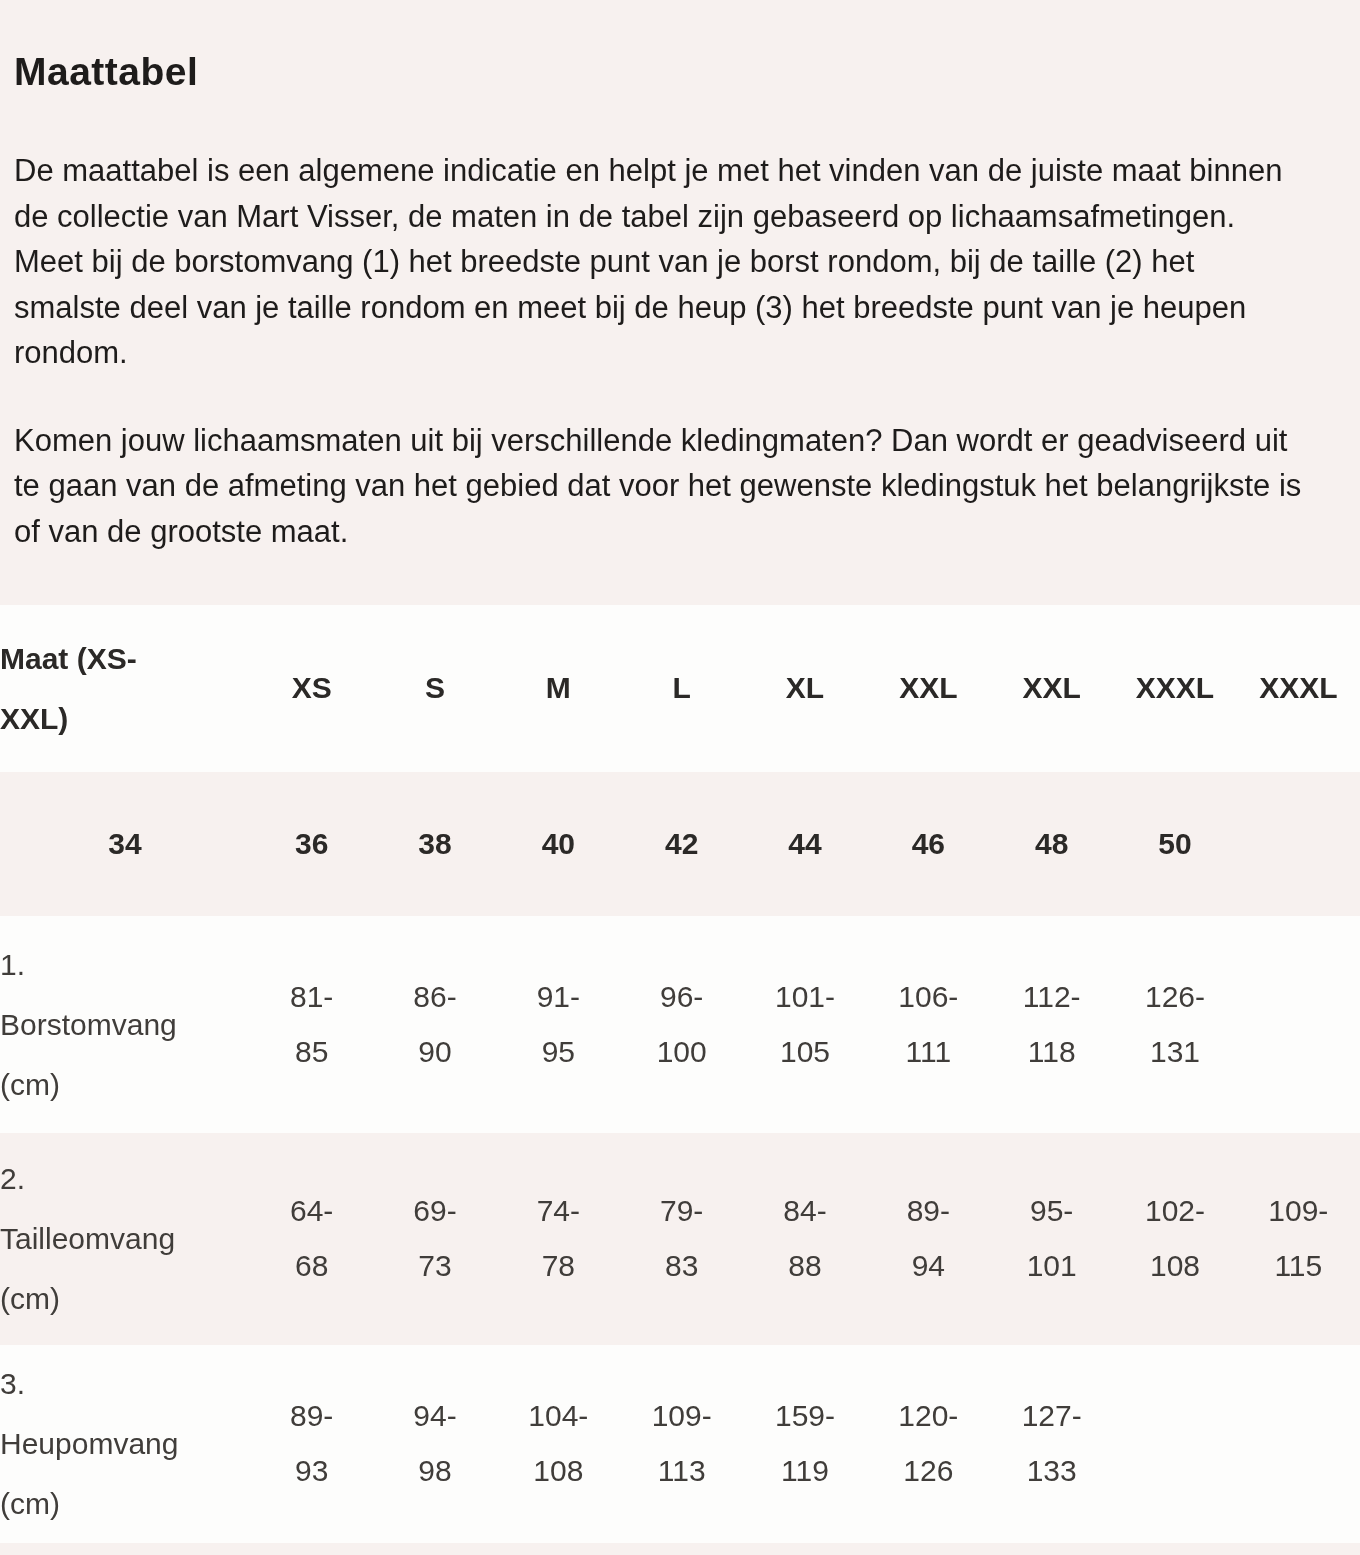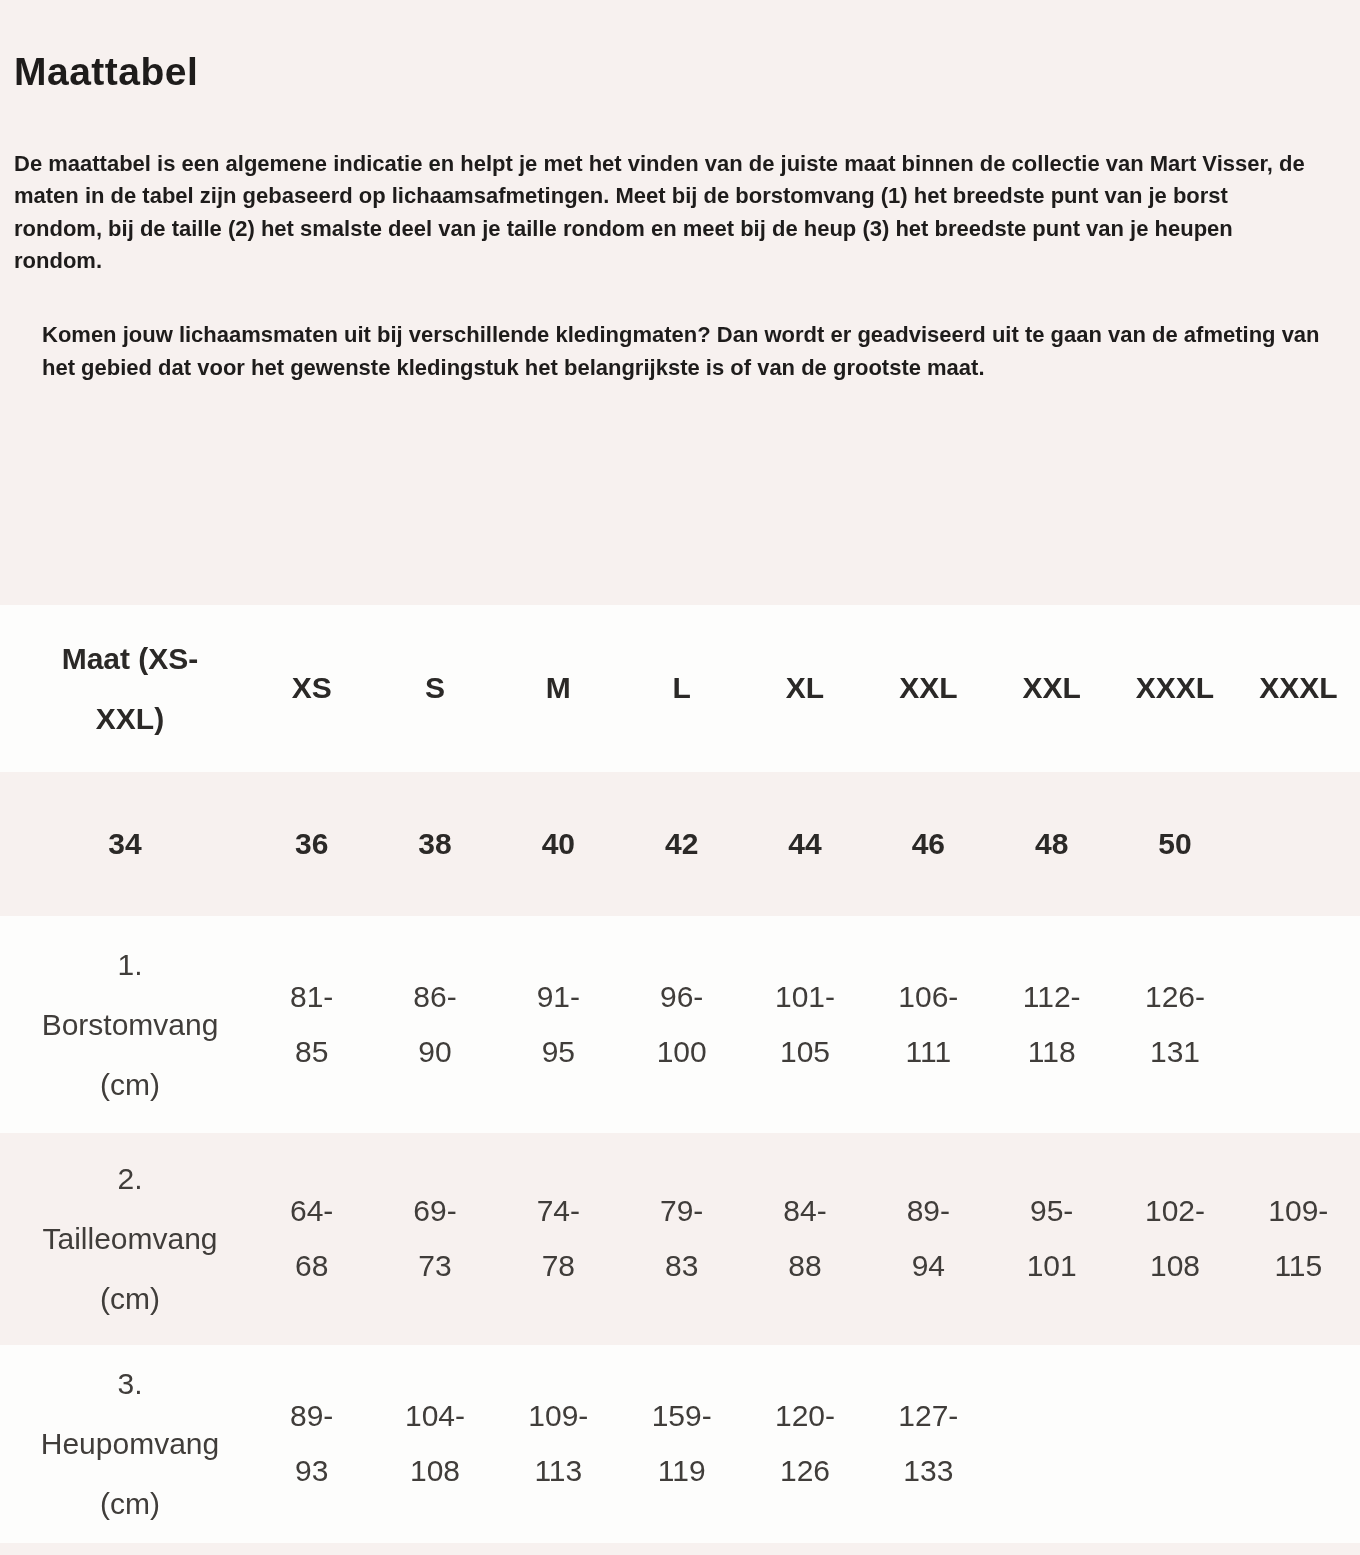--- a/index.html
+++ b/index.html
@@ -24,47 +24,46 @@
     background:var(--page-bg);
   }
   .intro h1{
     font-size:39px;
     font-weight:700;
     letter-spacing:0.5px;
     color:var(--text-color);
   }
   .intro p{
     max-width:1295px;
-    font-size:22px;
-    font-weight:700;
+    font-size:31px;
+    font-weight:400;
     line-height:1.47;
     color:var(--text-color);
   }
   .intro p.p1{margin-top:54px;}
-  .intro p.p2{margin-top:42px;margin-left:28px;}
+  .intro p.p2{margin-top:42px;}
   .size-table{width:100%;}
   .row{
     display:grid;
     grid-template-columns:250px repeat(9,1fr);
     align-items:center;
     font-size:30px;
   }
   .row.white{background:var(--row-alt-bg);}
   .row.pink{background:var(--page-bg);}
   .row.bold .cell{font-weight:700;color:var(--table-bold-text);}
   .row .cell{
     white-space:pre-line;
     text-align:center;
     line-height:1.83;
     color:var(--table-text);
     font-weight:400;
   }
   .row .cell.label{
-    text-align:center;
-    padding-left:16px;
+    text-align:left;
     padding-right:6px;
     line-height:2.0;
   }
   .row-0{height:167px;}
   .row-1{height:144px;}
   .row-2{height:217px;}
   .row-3{height:212px;}
   .row-4{height:198px;}
   .bottom-strip{height:12px;background:var(--page-bg);}
 </style>
@@ -150,20 +149,22 @@
     <div class="cell">109-
 115</div>
   </div>
 
   <div class="row row-4 white">
     <div class="cell label">3.
 Heupomvang
 (cm)</div>
     <div class="cell">89-
 93</div>
+    <div class="cell">94-
+98</div>
     <div class="cell">104-
 108</div>
     <div class="cell">109-
 113</div>
     <div class="cell">159-
 119</div>
     <div class="cell">120-
 126</div>
     <div class="cell">127-
 133</div>

